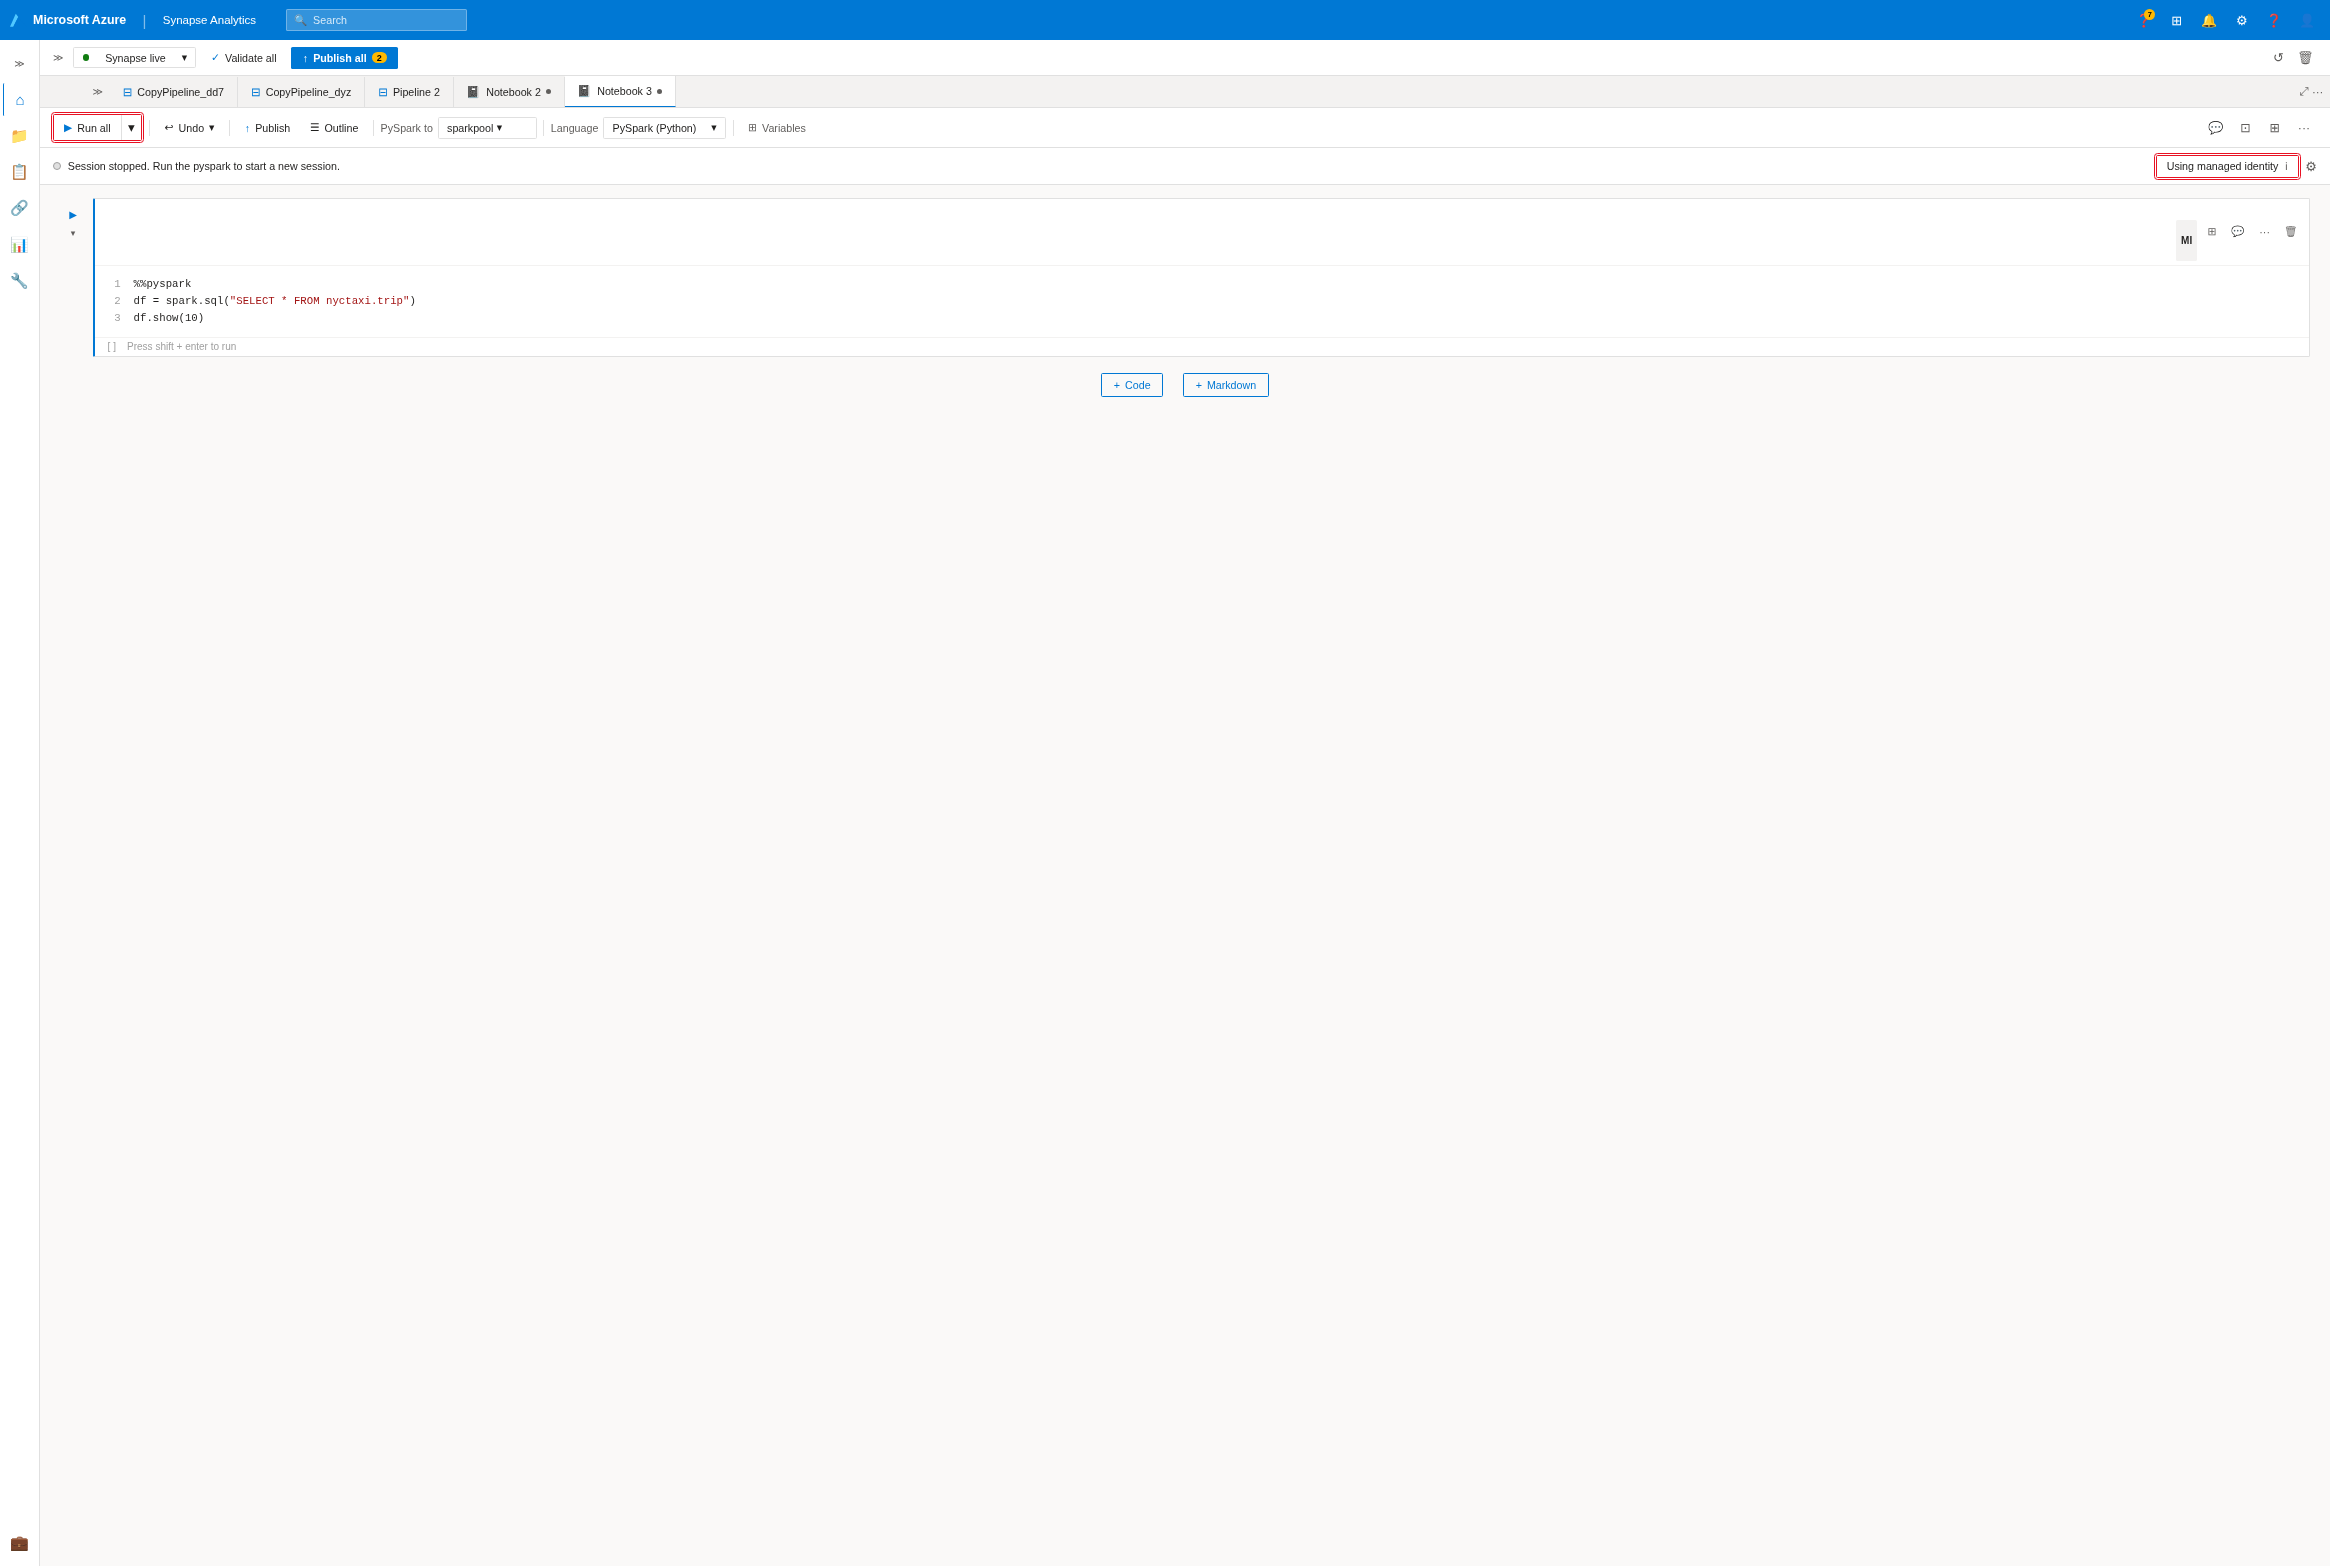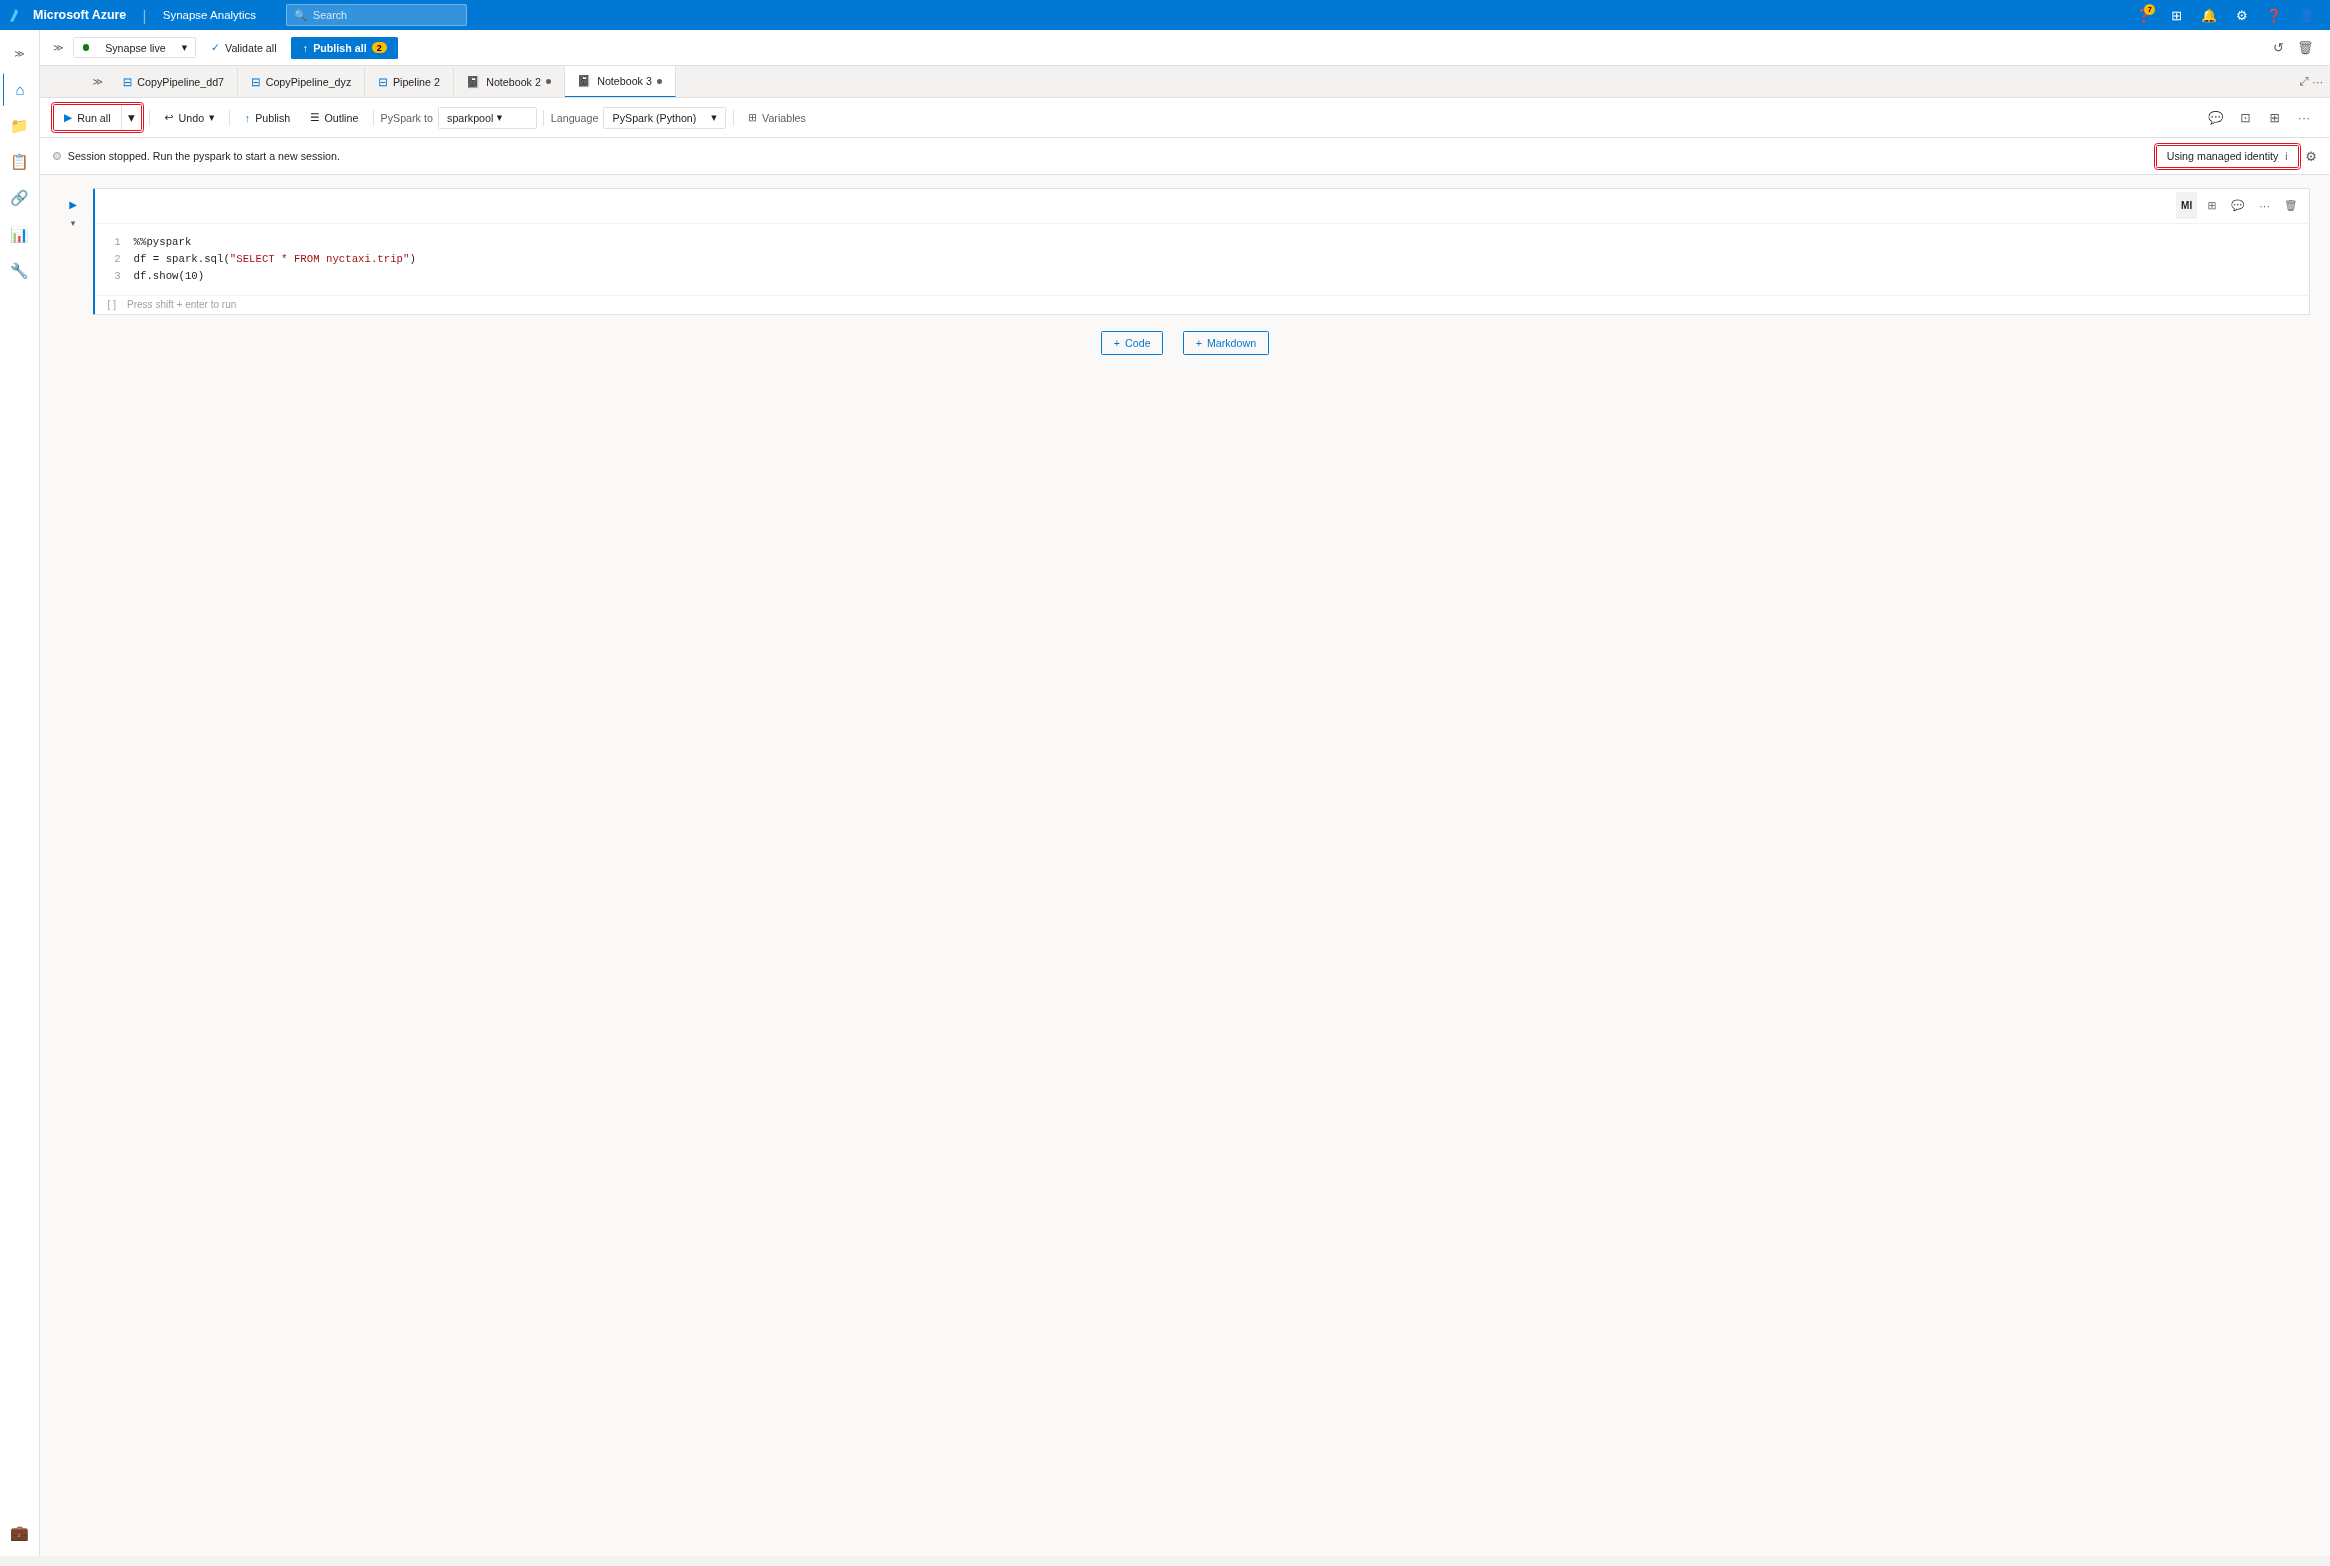--- a/index.html
+++ b/index.html
@@ -3,21 +3,21 @@
   <meta charset="utf-8">
   <style>
     * { box-sizing: border-box; margin: 0; padding: 0; }
     body { font-family: 'Segoe UI', sans-serif; font-size: 10.7px; background: #f3f2f1; overflow: hidden; }
 
     
     .top-nav {
       display: flex;
       align-items: center;
       background: #0078d4;
-      height: 30px;
+      height: 40px;
       padding: 0 10px;
       gap: 13px;
     }
     .top-nav .brand {
       display: flex;
       align-items: center;
       gap: 6.6px;
       color: white;
       font-size: 12.4px;
       font-weight: 600;
@@ -484,23 +484,24 @@
       justify-content: center;
       cursor: pointer;
       color: #605e5c;
       font-size: 10.7px;
       border-radius: 1.6px;
     }
     .cell-toolbar-label {
       font-size: 10px;
       font-weight: 600;
       color: #201f1e;
-      padding: 8px 5px;
+      padding: 15px 5px;
       background: #f3f2f1;
       border-radius: 1.6px;
+      margin-top: 18px;
     }
     .cell-code-area {
       padding: 10px 13px;
       font-family: 'Consolas', 'Courier New', monospace;
       font-size: 10.7px;
       line-height: 1.6;
     }
     .code-line {
       display: flex;
       gap: 13px;

